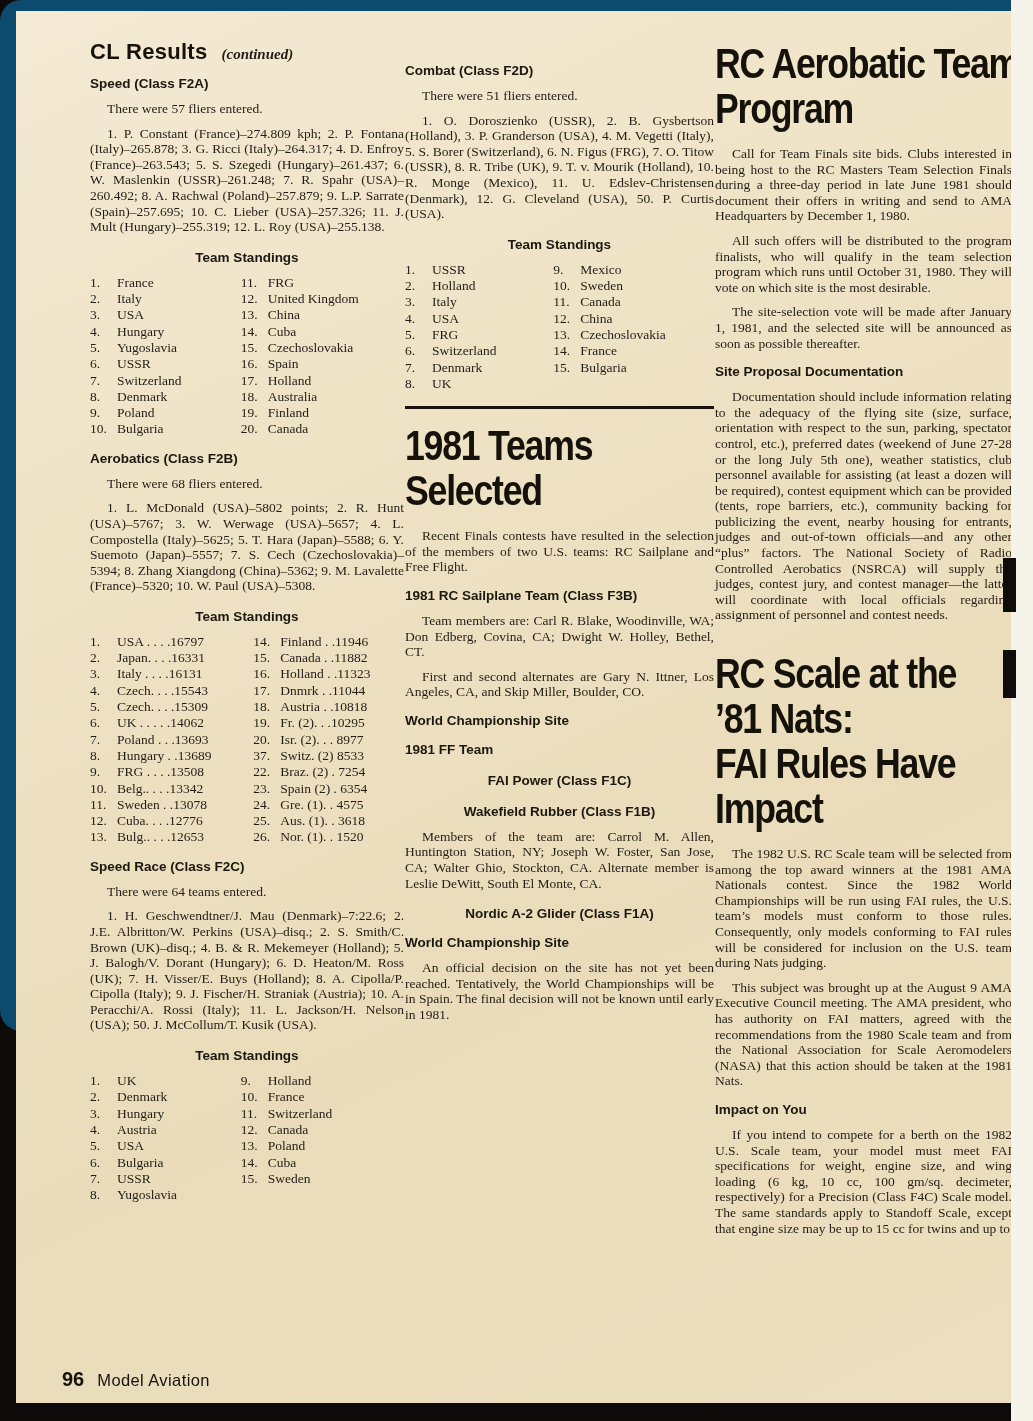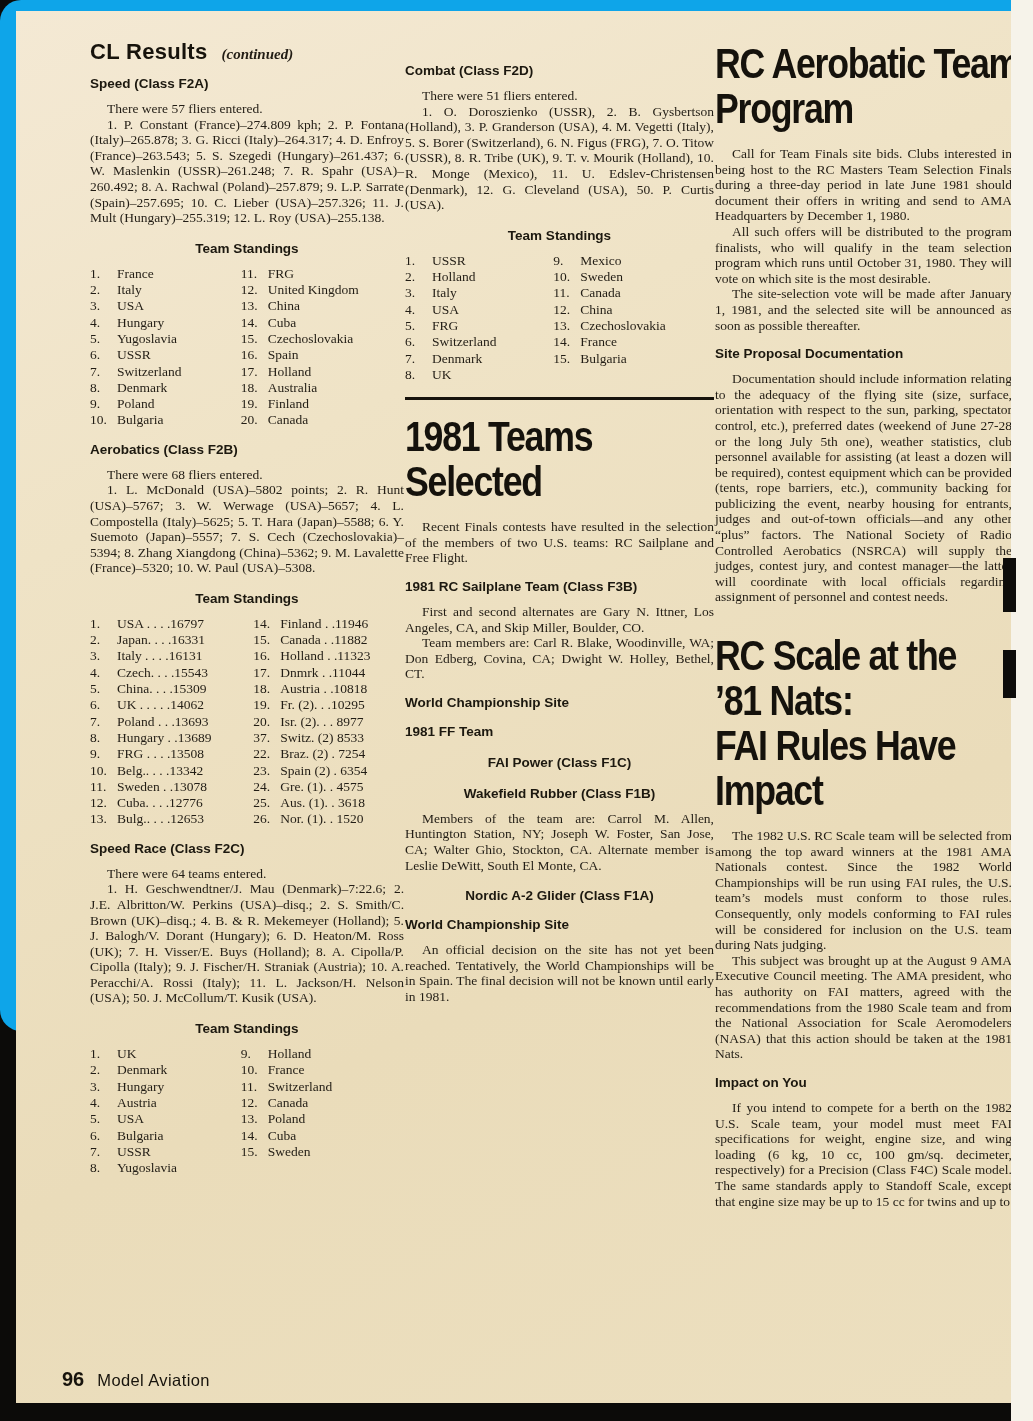--- a/index.html
+++ b/index.html
@@ -2,40 +2,40 @@
 <html><head>
 <meta charset="utf-8">
 <style>
   * { box-sizing: border-box; }
   html, body { margin: 0; padding: 0; }
   body {
     width: 1033px; height: 1421px; overflow: hidden;
     background: #0c0b09;
     font-family: "Liberation Serif", serif;
   }
-  .page { position: relative; width: 1033px; height: 1031px; background: #0ea5e9; border-radius: 21px; }
+  .page { position: relative; width: 1033px; height: 1031px; background: #0c4a6e; border-radius: 21px; }
 
   .white-strip { position: absolute; right: 0; top: 0; width: 22px; height: 1421px; background: #f6f3ea; }
   .scan-mark { position: absolute; width: 13px; background: #0e0d0b; z-index: 5; }
   .scan-mark.m1 { left: 1003px; top: 558px; height: 54px; }
   .scan-mark.m2 { left: 1003px; top: 650px; height: 48px; }
 
   .paper {
     position: absolute; left: 16px; top: 11px; width: 995px; height: 1392px;
     background: linear-gradient(155deg, #f4e9d4 0%, #efe3c6 30%, #eadcba 65%, #ecdfbf 100%);
     overflow: hidden;
   }
 
   .col { position: absolute; color: #221d15; }
   .col-left  { left: 74px;  top: 29px; width: 314px; }
   .col-mid   { left: 389px; top: 42px; width: 309px; }
   .col-right { left: 699px; top: 30px; width: 297px; }
 
   .body { font: 13.5px/15.6px "Liberation Serif", serif; text-align: justify; margin: 0; }
-  .indent { text-indent: 17px; }
+  .indent { text-indent: 17px; margin-top: 9px; }
   .b { font-weight: normal; }
 
   .cl-title-row { margin: 0 0 10px; }
   .cl-title { font: bold 22px/24px "Liberation Sans", sans-serif; letter-spacing: .3px; color: #17130c; }
   .cl-note  { font: bold italic 15px/24px "Liberation Serif", serif; margin-left: 10px; }
 
   .sh { font: bold 13.5px/16px "Liberation Sans", sans-serif; color: #1c180f; margin: 13px 0 9px; }
   .sh.center { text-align: center; margin-top: 15px; }
   .sh.tight { margin-top: 10px; }
 
@@ -112,21 +112,21 @@
       <p class="body indent">There were 68 fliers entered.</p>
       <p class="body indent"><span class="b">1. L. McDonald (USA)–5802 points; 2. R. Hunt (USA)–5767; 3. W. Werwage (USA)–5657;</span><span> 4. L. Compostella (Italy)–5625; 5. T. Hara (Japan)–5588; 6. Y. Suemoto (Japan)–5557; 7. S. Cech (Czechoslovakia)–5394; 8. Zhang Xiangdong (China)–5362; 9. M. Lavalette (France)–5320; </span><span class="b">10. W. Paul (USA)–5308.</span></p>
 
       <h4 class="sh center">Team Standings</h4>
       <div class="standings scores">
         <div class="scol c1">
             <div class="li b"><span class="n">1.</span><span>USA . . . .16797</span></div>
             <div class="li"><span class="n">2.</span><span>Japan. . . .16331</span></div>
             <div class="li"><span class="n">3.</span><span>Italy . . . .16131</span></div>
             <div class="li"><span class="n">4.</span><span>Czech. . . .15543</span></div>
-            <div class="li"><span class="n">5.</span><span>China. . . .15309</span></div>
+            <div class="li"><span class="n">5.</span><span>Czech. . . .15309</span></div>
             <div class="li"><span class="n">6.</span><span>UK . . . . .14062</span></div>
             <div class="li"><span class="n">7.</span><span>Poland . . .13693</span></div>
             <div class="li"><span class="n">8.</span><span>Hungary . .13689</span></div>
             <div class="li"><span class="n">9.</span><span>FRG . . . .13508</span></div>
             <div class="li"><span class="n">10.</span><span>Belg.. . . .13342</span></div>
             <div class="li"><span class="n">11.</span><span>Sweden . .13078</span></div>
             <div class="li"><span class="n">12.</span><span>Cuba. . . .12776</span></div>
             <div class="li"><span class="n">13.</span><span>Bulg.. . . .12653</span></div>
           </div>
         <div class="scol c2">
@@ -205,22 +205,22 @@
       <hr class="rule">
 
       <div class="headline-wrap">
         <div class="headline">1981 Teams</div>
         <div class="headline">Selected</div>
       </div>
 
       <p class="body indent">Recent Finals contests have resulted in the selection of the members of two U.S. teams: RC Sailplane and Free Flight.</p>
 
       <h3 class="sh">1981 RC Sailplane Team (Class F3B)</h3>
+      <p class="body indent">Team members are: Carl R. Blake, Woodinville, WA; Don Edberg, Covina, CA; Dwight W. Holley, Bethel, CT.</p>
       <p class="body indent">First and second alternates are Gary N. Ittner, Los Angeles, CA, and Skip Miller, Boulder, CO.</p>
-      <p class="body indent">Team members are: Carl R. Blake, Woodinville, WA; Don Edberg, Covina, CA; Dwight W. Holley, Bethel, CT.</p>
 
       <h3 class="sh">World Championship Site</h3>
 
       <h3 class="sh">1981 FF Team</h3>
 
       <h4 class="sh center">FAI Power (Class F1C)</h4>
 
       <h4 class="sh center">Wakefield Rubber (Class F1B)</h4>
       <p class="body indent">Members of the team are: Carrol M. Allen, Huntington Station, NY; Joseph W. Foster, San Jose, CA; Walter Ghio, Stockton, CA. Alternate member is Leslie DeWitt, South El Monte, CA.</p>
 

